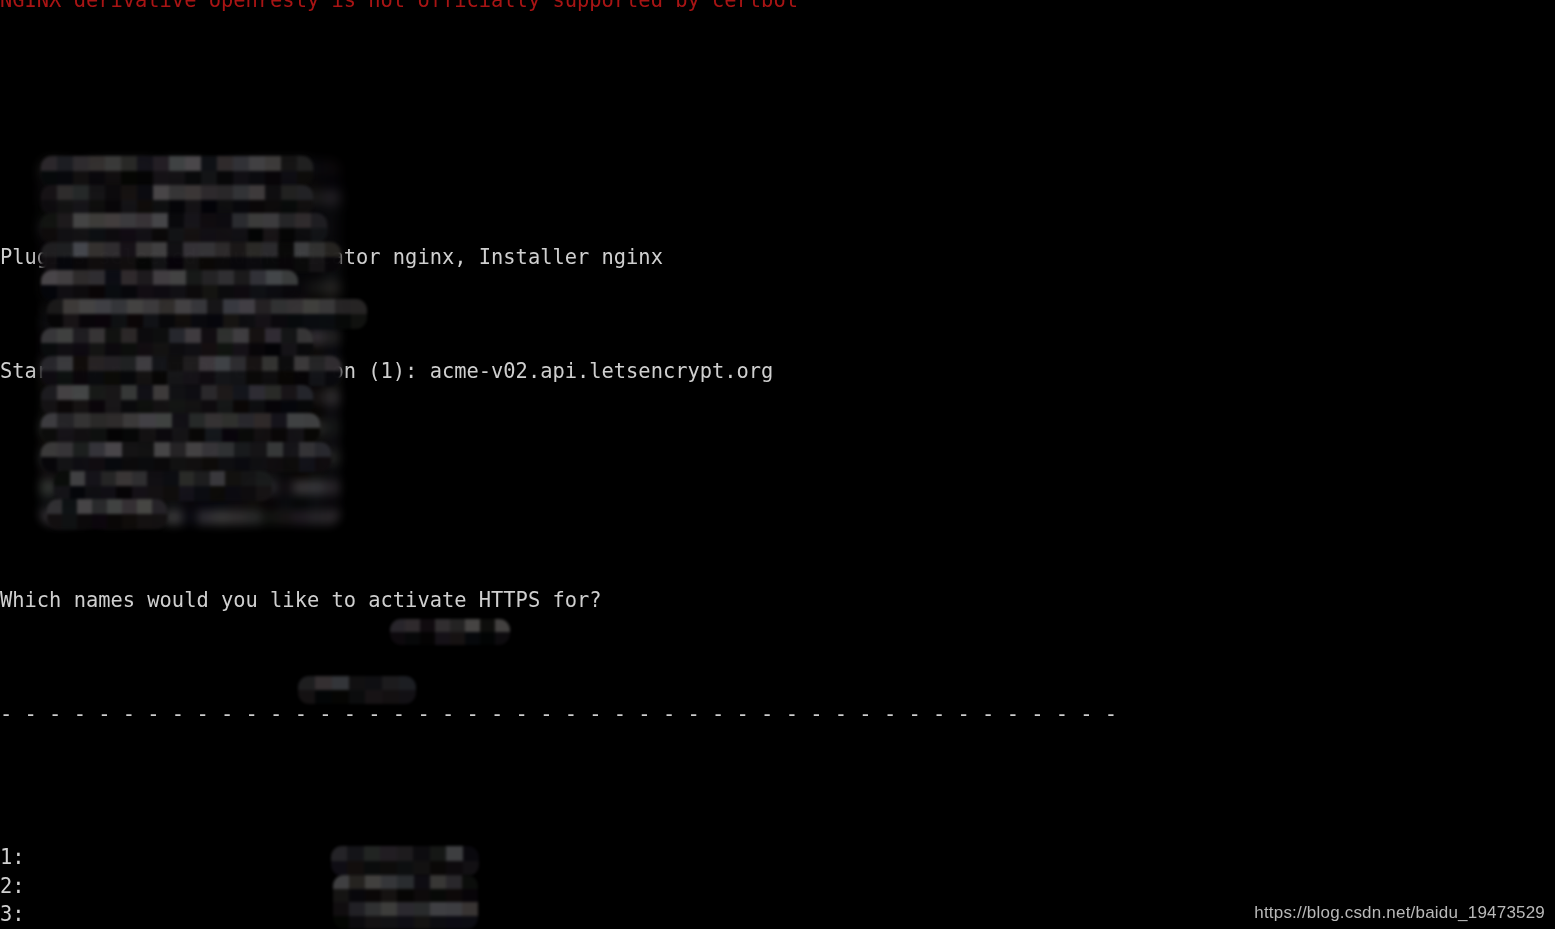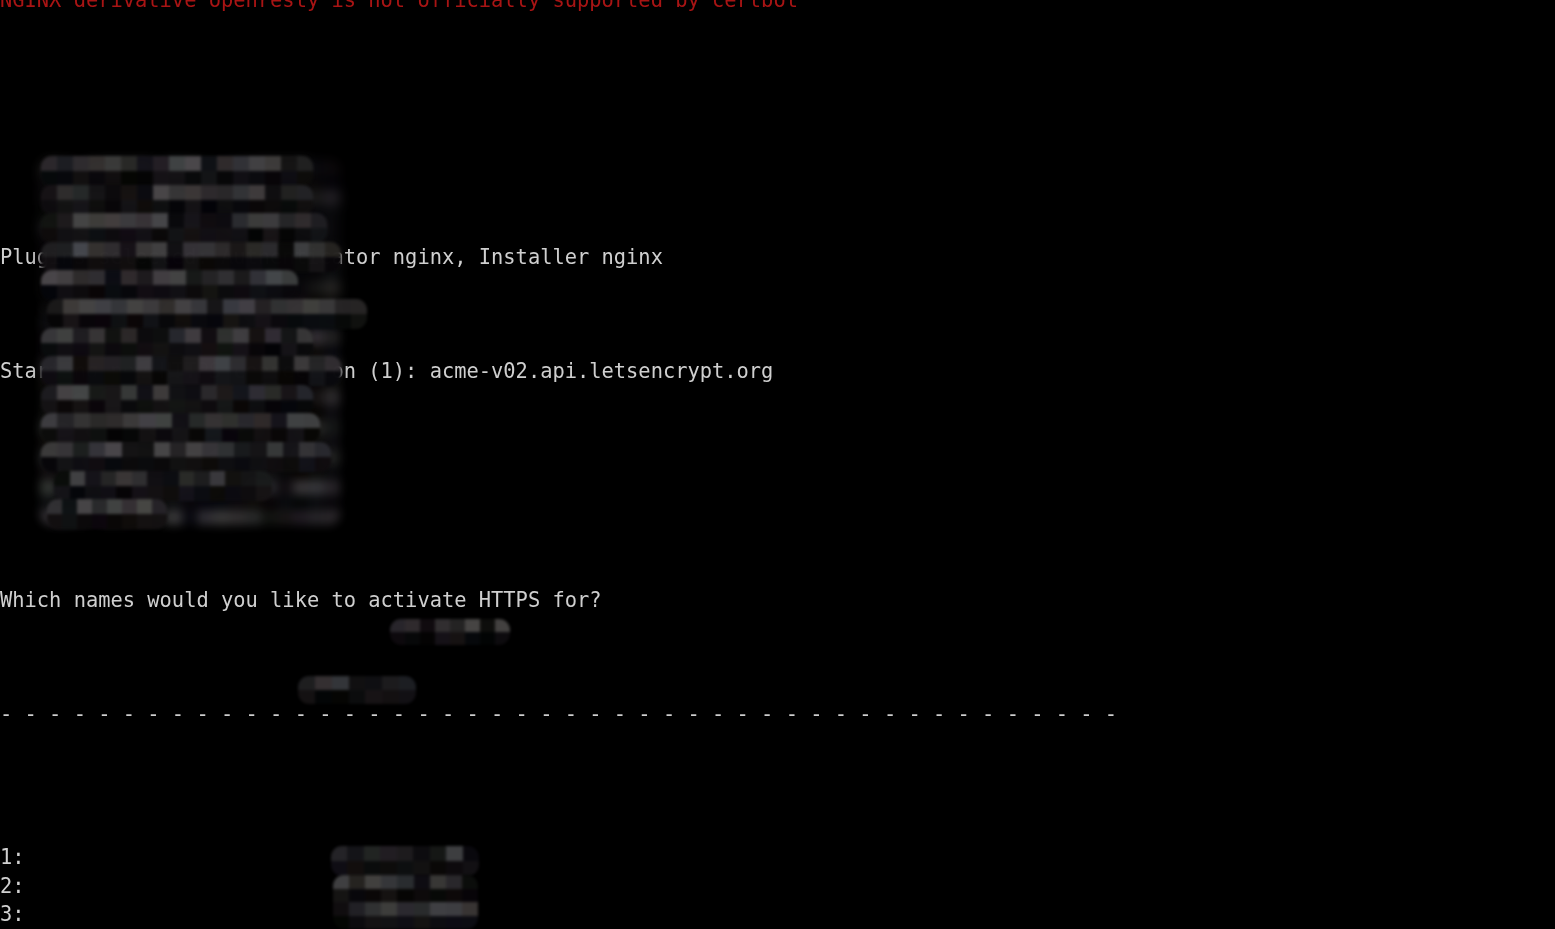--- a/index.html
+++ b/index.html
@@ -1168,14 +1168,15 @@
         <i style="background: rgb(21, 19, 20);"></i>
         <i style="background: rgb(19, 19, 21);"></i>
         <i style="background: rgb(16, 15, 21);"></i>
         <i style="background: rgb(21, 20, 19);"></i>
         <i style="background: rgb(14, 14, 18);"></i>
         <i style="background: rgb(13, 12, 20);"></i>
         <i style="background: rgb(13, 13, 19);"></i>
       </div>
     </div>
 
+  <div id="watermark">https://blog.csdn.net/baidu_19473529</div>
 
 </div>
 
 </body></html>

